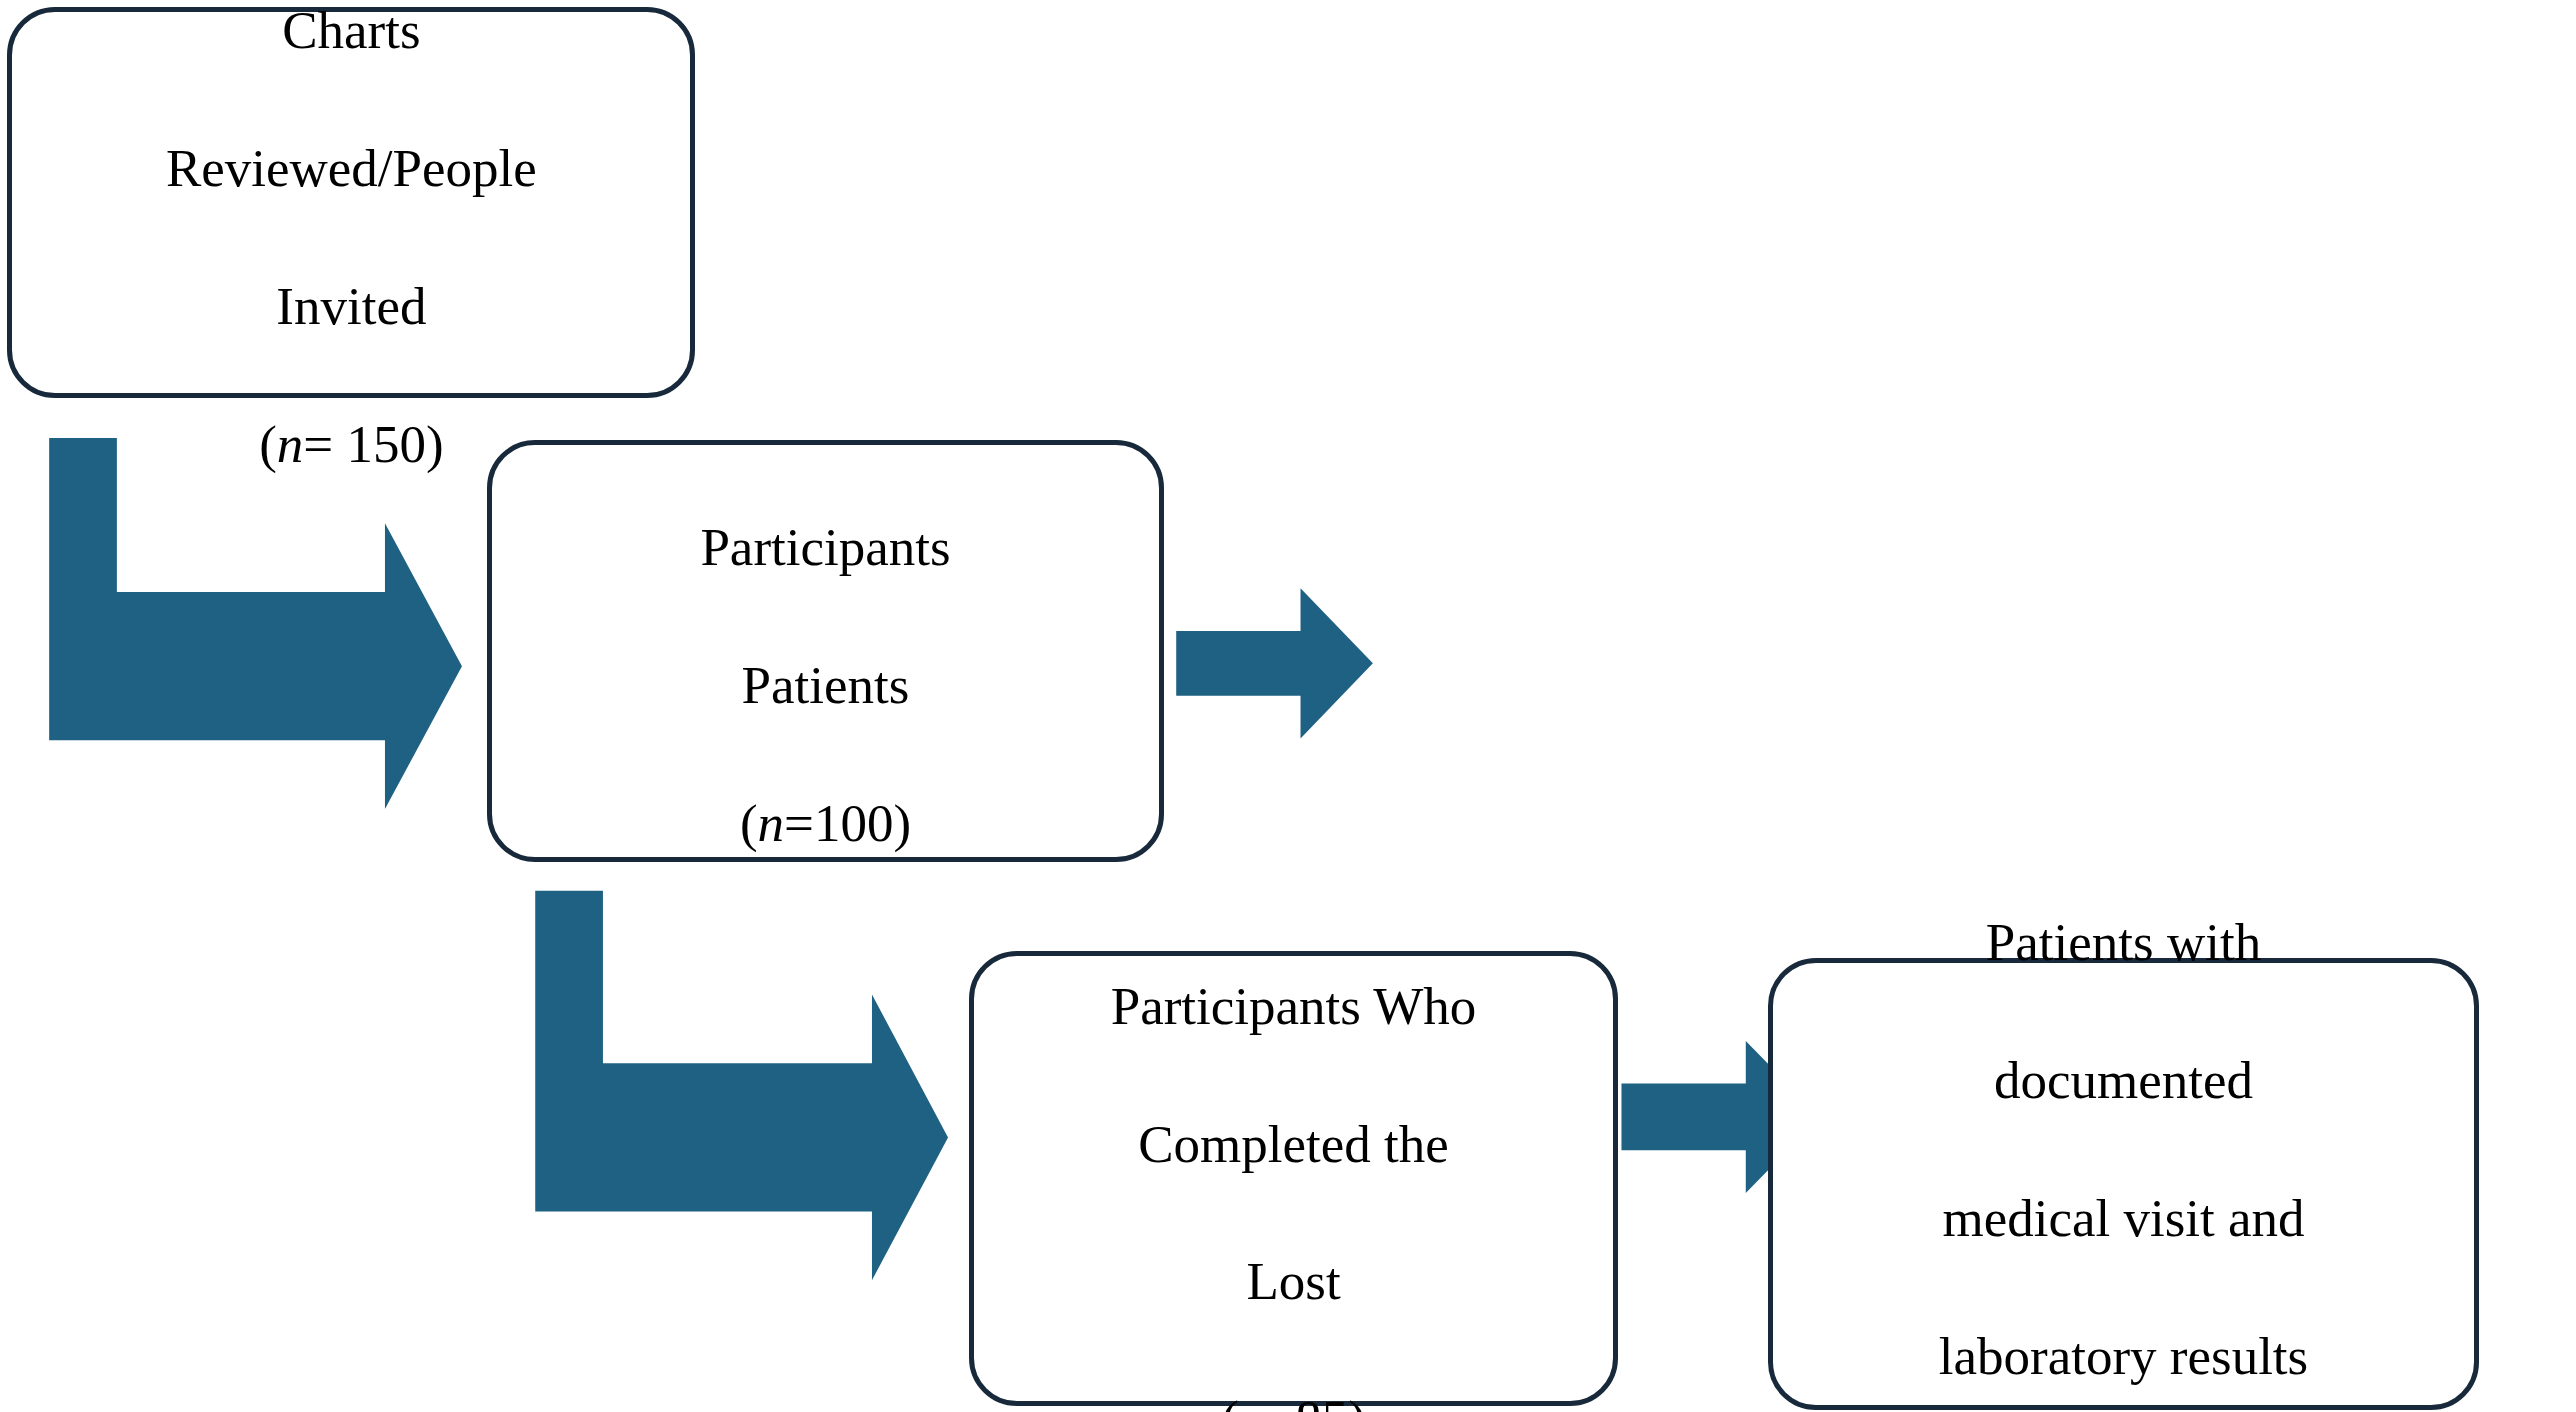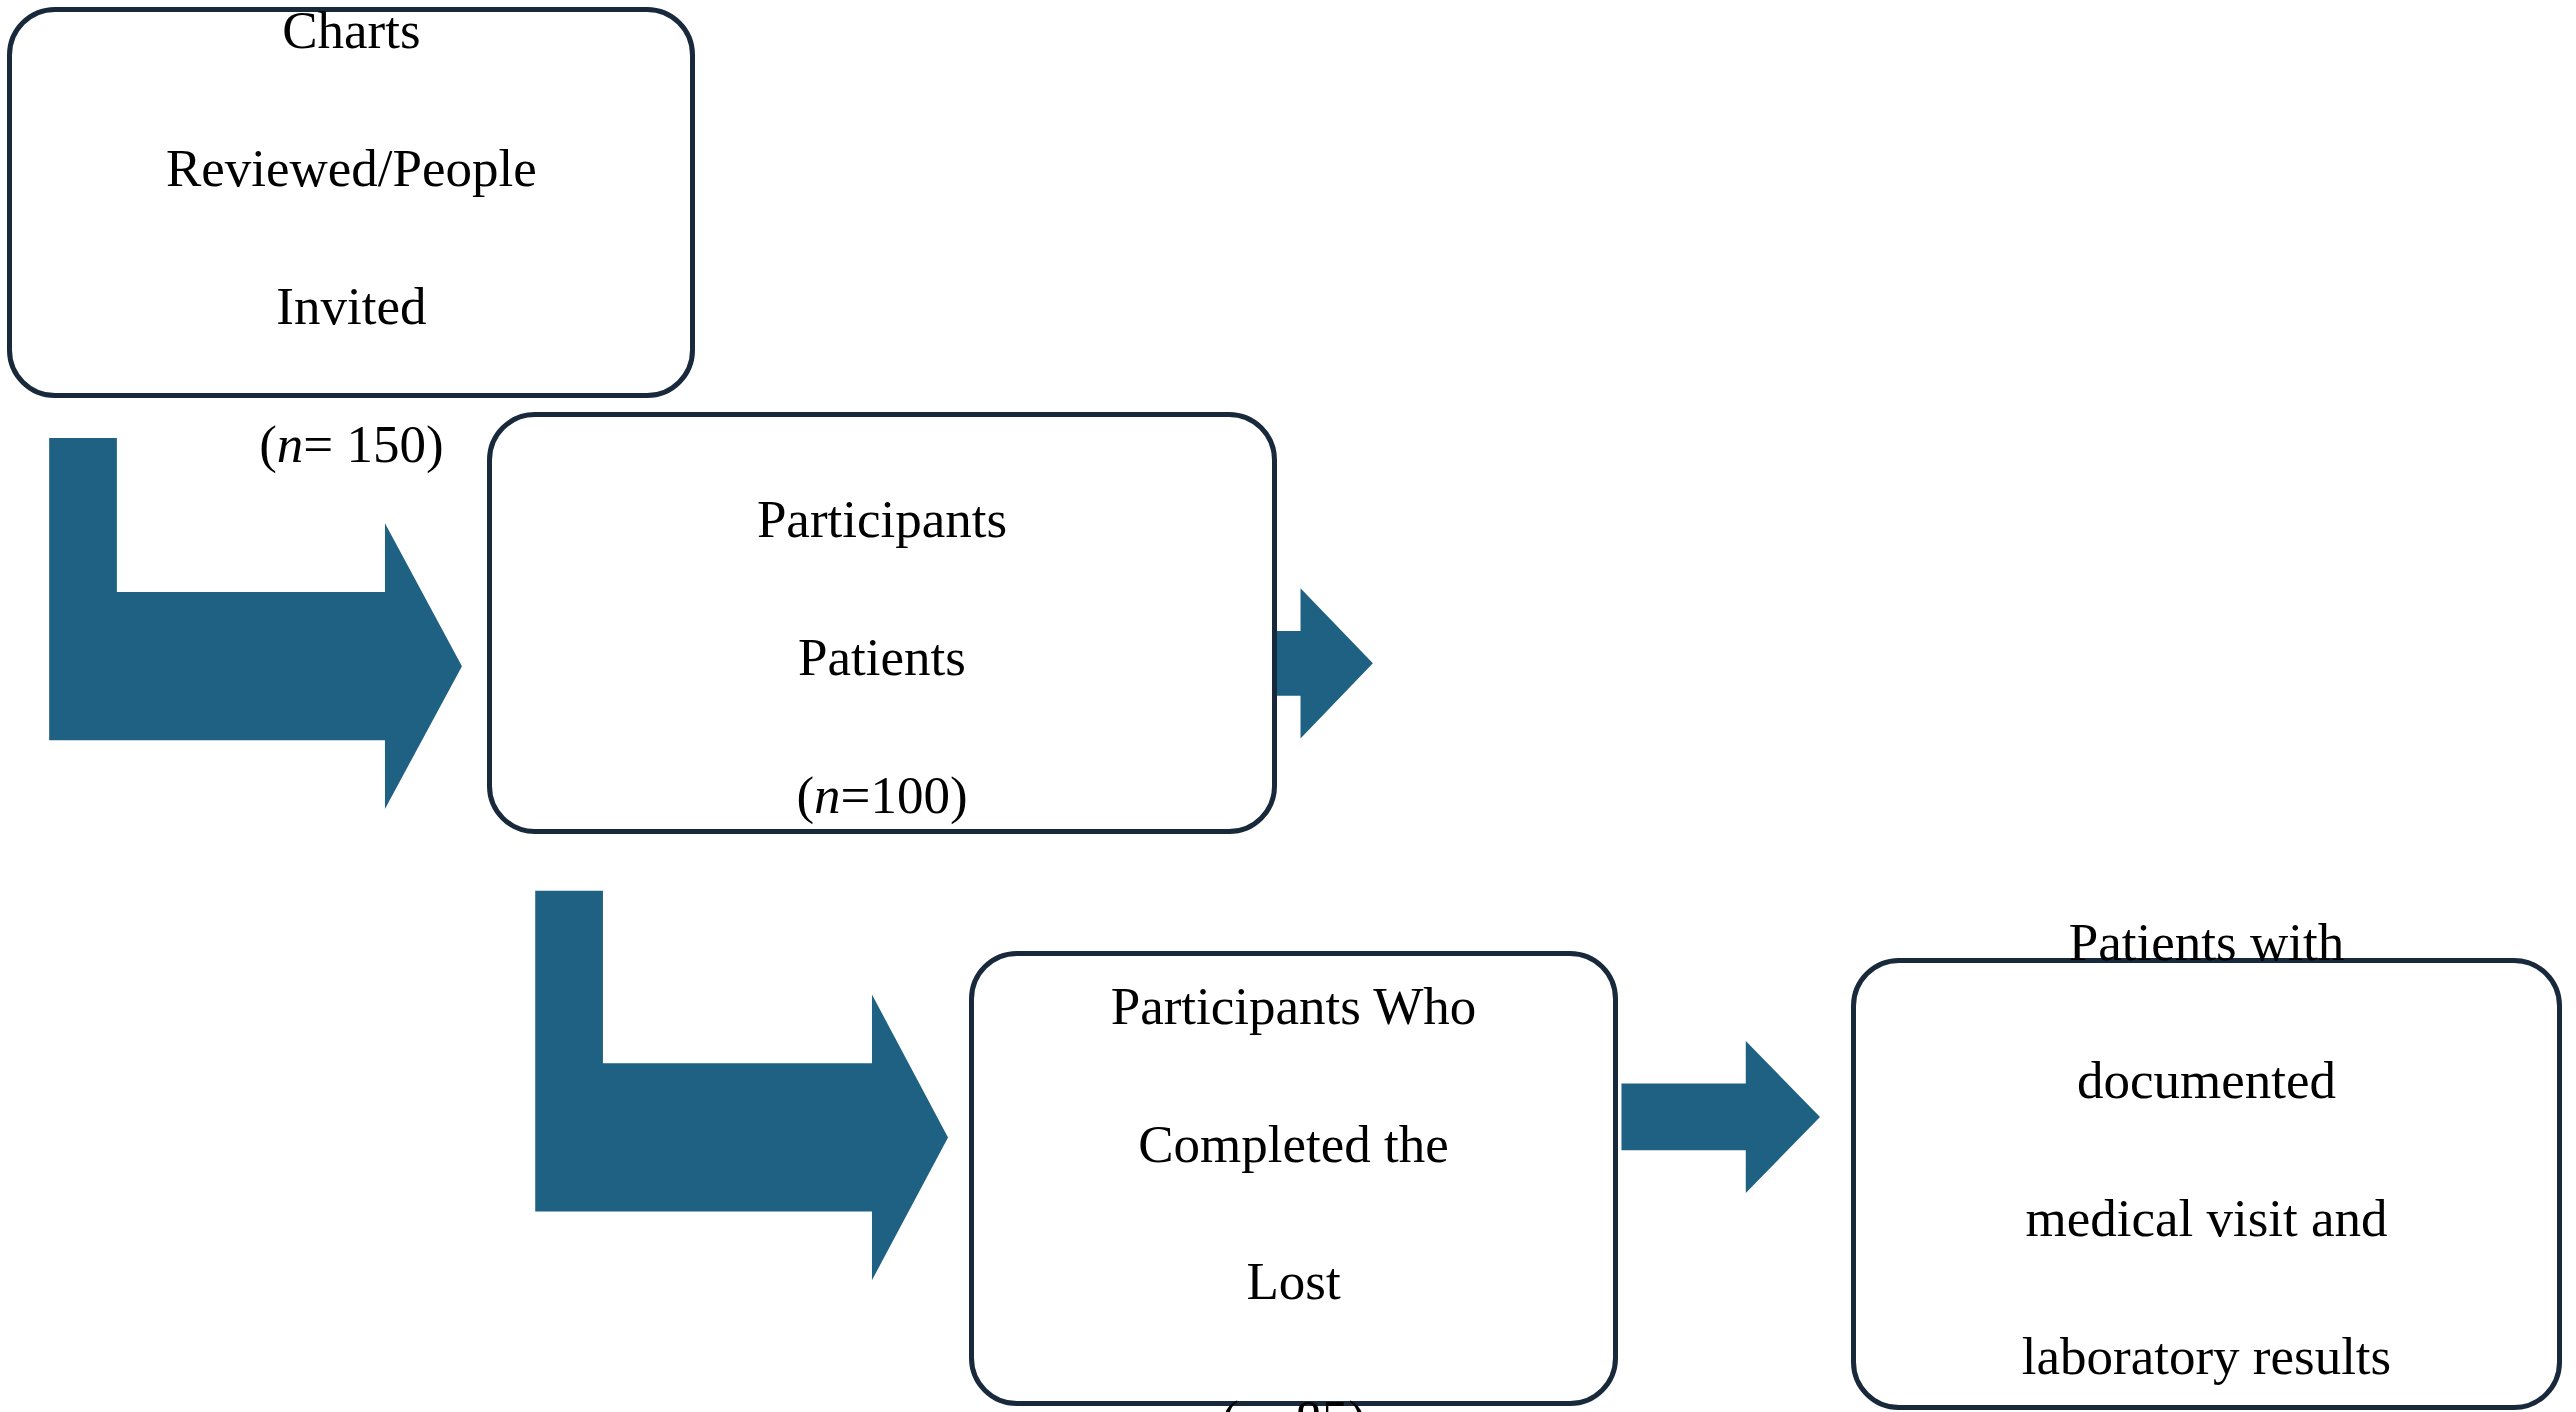--- a/index.html
+++ b/index.html
@@ -66,39 +66,39 @@
 
   <div class="flow-box" id="box-charts-reviewed" style="left: 7.4px; top: 7.4px; width: 688px; height: 391px; border-color: rgb(23, 41, 58);">
     <span class="box-text">
       <span>Charts</span><br>
       <span>Reviewed/People</span><br>
       <span>Invited</span><br>
       <span><span>(</span><em>n</em><span>= 150)</span></span>
     </span>
   </div>
 
-  <div class="flow-box" id="box-participants-enrolled" style="left: 487px; top: 412px; width: 790px; height: 422px; border-color: rgb(23, 41, 58);">
+  <div class="flow-box" id="box-participants-enrolled" style="left: 487px; top: 440px; width: 677px; height: 422px; border-color: rgb(23, 41, 58);">
     <span class="box-text">
       <span>Participants</span><br>
       <span>Patients</span><br>
       <span><span>(</span><em>n</em><span>=100)</span></span>
     </span>
   </div>
 
 
   <div class="flow-box" id="box-participants-completed" style="left: 969px; top: 951px; width: 649px; height: 455px; border-color: rgb(23, 41, 58);">
     <span class="box-text">
       <span>Participants Who</span><br>
       <span>Completed the</span><br>
       <span>Lost</span><br>
       <span><span>(</span><em>n</em><span>=85)</span></span>
     </span>
   </div>
 
-  <div class="flow-box" id="box-documented-results" style="left: 1851px; top: 958px; width: 711px; height: 452px; border-color: rgb(23, 41, 58);">
+  <div class="flow-box" id="box-documented-results" style="left: 1768px; top: 958px; width: 711px; height: 452px; border-color: rgb(23, 41, 58);">
     <span class="box-text">
       <span>Patients with</span><br>
       <span>documented</span><br>
       <span>medical visit and</span><br>
       <span>laboratory results</span><br>
       
     </span>
   </div>
 
 </div>

